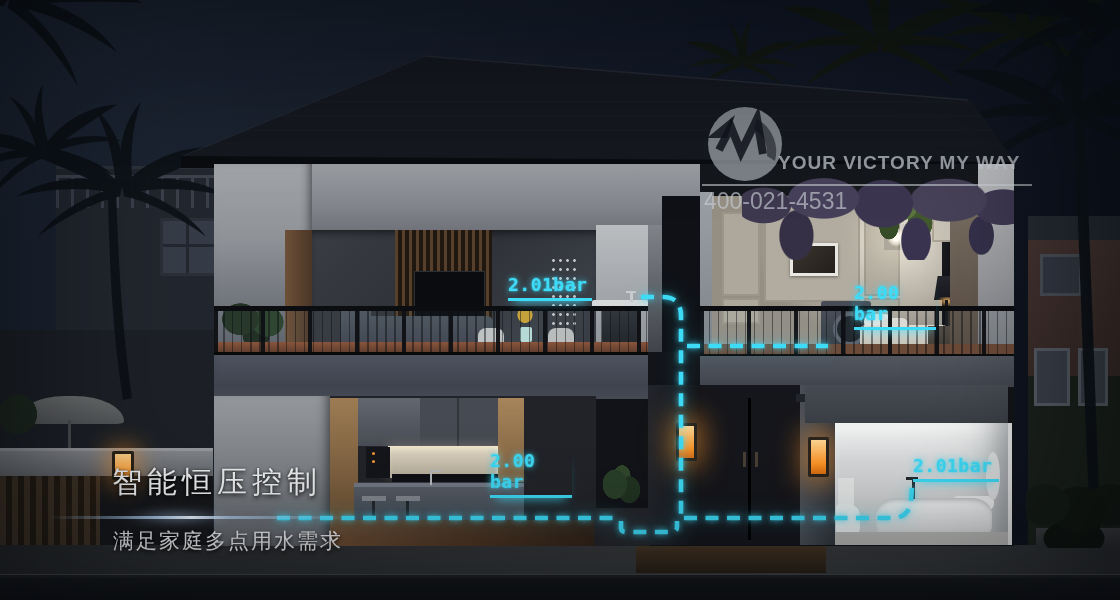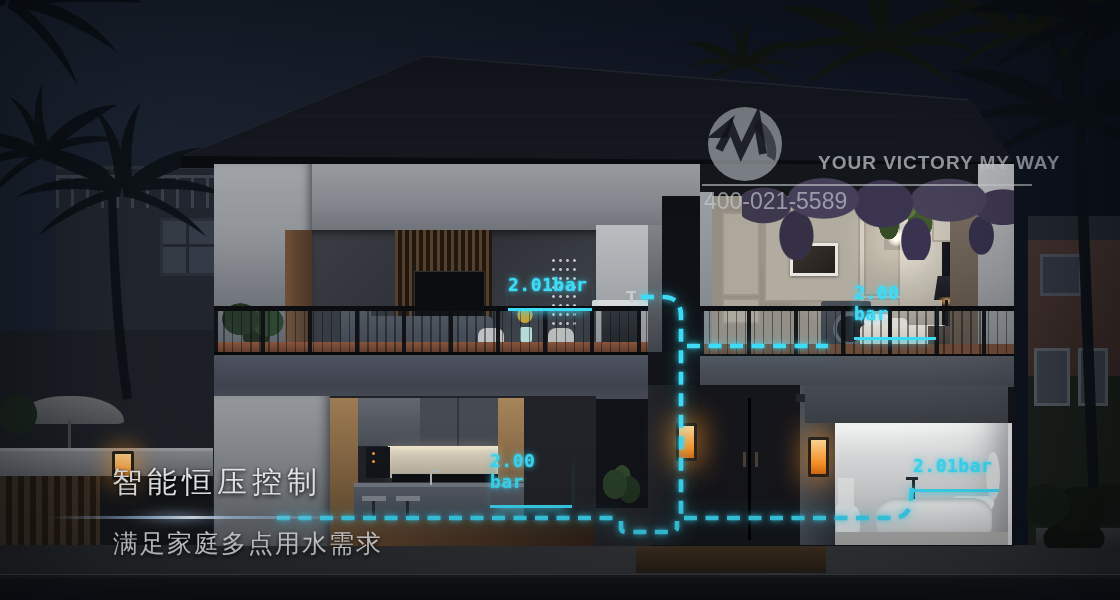--- a/index.html
+++ b/index.html
@@ -223,46 +223,46 @@
       background:linear-gradient(180deg,#90939承8,#6b6e73 30%,#4f5257 60%,#393c40 100%);}
   .pillar-lit{left:1008px;top:423px;width:4px;height:122px;background:#e0e1e2;}
 
   
   .pipes{left:0;top:0;width:1120px;height:600px;
       filter:drop-shadow(0 0 3px rgba(62,219,247,.9)) drop-shadow(0 0 9px rgba(62,219,247,.35));}
 
   
   .plabel{font:700 18px "DejaVu Sans Mono",monospace;color:#3edbf7;letter-spacing:.5px;
       text-shadow:0 0 7px rgba(62,219,247,.85),0 0 2px rgba(62,219,247,.9);
-      padding-bottom:13px;border-bottom:3px solid #3edbf7;
+      padding-bottom:3px;border-bottom:3px solid #3edbf7;
       box-shadow:0 7px 10px -6px rgba(62,219,247,.8);}
   .pl1{left:508px;top:274px;width:84px;}
   .pl2{left:854px;top:282px;width:82px;}
   .pl3{left:490px;top:450px;width:82px;}
   .pl4{left:913px;top:455px;width:86px;}
 
   
   .logo-name{left:816px;top:102px;font-weight:bold;font-size:40px;letter-spacing:7px;
       color:rgba(208,212,218,.78);white-space:nowrap;}
   .logo-reg{font-size:15px;vertical-align:18px;letter-spacing:0;}
-  .logo-tagline{left:818px;top:152px;font-weight:bold;font-size:19px;letter-spacing:1px;
+  .logo-tagline{left:778px;top:152px;font-weight:bold;font-size:19px;letter-spacing:1px;
       color:rgba(200,205,212,.72);white-space:nowrap;}
   .logo-divider{left:702px;top:184px;width:330px;height:2px;background:rgba(205,210,216,.58);}
   .logo-contact{left:704px;top:188px;width:326px;display:flex;justify-content:space-between;
       font-size:23px;color:rgba(200,205,212,.66);}
 
   
   .cap-title{left:112px;top:462px;font-size:30px;letter-spacing:5px;color:#eef0f2;
       text-shadow:0 2px 5px rgba(0,0,0,.9),0 0 2px rgba(0,0,0,.6);white-space:nowrap;}
   .cap-streak-glow{left:110px;top:507px;width:150px;height:20px;
       background:radial-gradient(50% 50% at 45% 50%,rgba(190,220,255,.55),transparent 75%);
       filter:blur(4px);}
   .cap-streak{left:48px;top:516px;width:300px;height:3px;border-radius:2px;
       background:linear-gradient(90deg,transparent,rgba(180,215,250,.8) 35%,#eaf4ff 48%,rgba(180,215,250,.7) 60%,transparent);}
-  .cap-sub{left:113px;top:527px;font-size:25px;letter-spacing:2px;color:#e6e8ea;
+  .cap-sub{left:113px;top:527px;font-size:21px;letter-spacing:2px;color:#e6e8ea;
       text-shadow:0 2px 4px rgba(0,0,0,.9);white-space:nowrap;}
 
   .vignette{left:0;top:0;width:1120px;height:600px;pointer-events:none;
       box-shadow:inset 0 0 150px 40px rgba(2,4,8,.5);}
 </style>
 </head>
 <body>
 
 <div class="scene">
 
@@ -461,21 +461,21 @@
 
   <svg class="a" style="left:704px;top:103px" width="82" height="82" viewBox="0 0 82 82">
     <circle cx="41" cy="41" r="37" fill="rgba(210,215,222,0.55)"></circle>
     <path d="M 15 47 L 27 24 L 37 49 L 53 16 L 59 51" fill="none" stroke="rgba(16,20,28,0.85)" stroke-width="8"></path>
     <path d="M 3 35 L 31 12 L 23 35 Z" fill="rgba(16,20,28,0.85)"></path>
     <path d="M 53 16 A 37 37 0 0 1 71 58 L 63 53 A 28 28 0 0 0 50 26 Z" fill="rgba(16,20,28,0.55)"></path>
   </svg>
   <div class="a logo-tagline">YOUR VICTORY MY WAY</div>
   <div class="a logo-divider"></div>
   <div class="a logo-contact">
-    <span>400-021-5589</span>
+    <span>400-021-4531</span>
   </div>
 
   <div class="a cap-streak-glow"></div>
   <div class="a cap-streak"></div>
   <div class="a cap-title">智能恒压控制</div>
   <div class="a cap-sub">满足家庭多点用水需求</div>
 
   <div class="a vignette"></div>
 </div>
 

